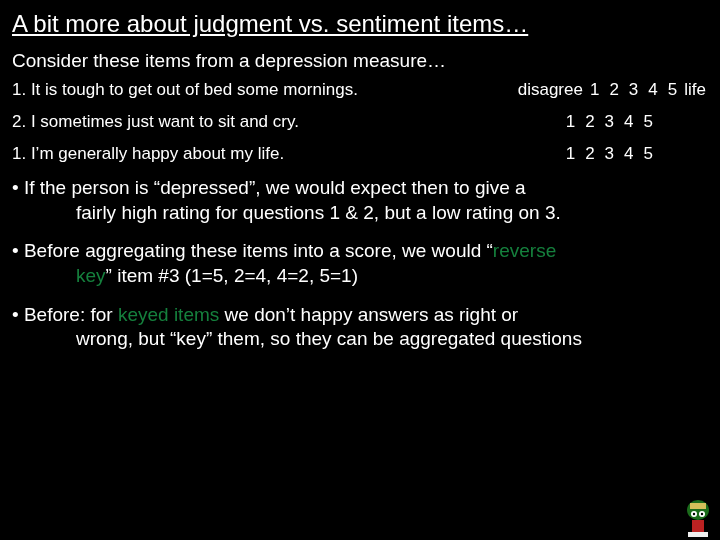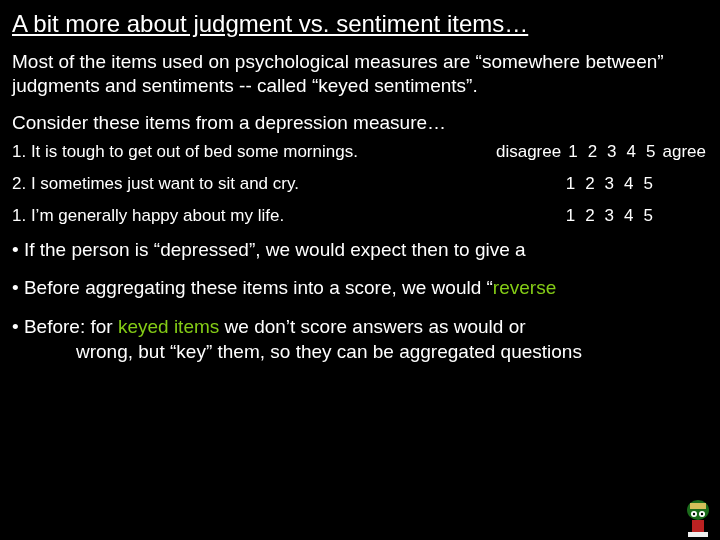--- a/index.html
+++ b/index.html
@@ -8,65 +8,66 @@
   .para{font-size:19px;line-height:1.25;margin:0 0 14px 0}
   .sub{font-size:19px;margin:0 0 8px 0}
   .item-row{display:flex;align-items:flex-start;font-size:17px;margin:0 0 12px 0;white-space:nowrap}
   .item-text{}
   .scale{margin-left:auto;letter-spacing:0px}
   .scale span{margin:0 5px}
   .scale .lbl{margin:13px 2px}
   .bullet{font-size:19px;line-height:1.3;margin:0 0 14px 0;padding-left:0}
   .bullet .body{display:block;padding-left:64px;text-indent:-64px}
   .bullet .body2{display:block;padding-left:64px}
-  .hl{color:#84cc16}
+  .hl{color:#15803d}
   .marvin{position:absolute;right:4px;bottom:2px;width:36px;height:42px}
 </style>
 </head>
 <body>
 
 <div class="slide">
 
   <div class="title">A bit more about judgment vs. sentiment items…</div>
 
-  <div class="para">Most of the items used on psychological measures are “somewhere between” judgments and sentiments -- called “keyed sentiments”.</div>
 
   <div class="sub">Consider these items from a depression measure…</div>
 
   <div class="item-row">
     <span class="item-text">1.  It is tough to get out of bed some mornings.</span>
     <span class="scale">
-      <span class="lbl">disagree</span><span>1</span><span>2</span><span>3</span><span>4</span><span>5</span><span class="lbl">agree</span>
+      <span class="lbl">disagree</span><span>1</span><span>2</span><span>3</span><span>4</span><span>5</span><span class="lbl">life</span>
     </span>
   </div>
 
   <div class="item-row">
     <span class="item-text">2.  I sometimes just want to sit and cry.</span>
     <span class="scale" style="padding-right:50px">
       <span>1</span><span>2</span><span>3</span><span>4</span><span>5</span>
     </span>
   </div>
 
   <div class="item-row">
     <span class="item-text">1.  I’m generally happy about my life.</span>
     <span class="scale" style="padding-right:50px">
       <span>1</span><span>2</span><span>3</span><span>4</span><span>5</span>
     </span>
   </div>
 
   <div class="bullet">
     <span class="body">• If the person is “depressed”, we would expect then to give a</span>
+    <span class="body2">fairly high rating for questions 1 &amp; 2, but a low rating on 3.</span>
   </div>
 
   <div class="bullet">
     <span class="body"><span>• Before aggregating these items into a score, we would “</span><span class="hl">reverse</span></span>
+    <span class="body2"><span class="hl">key</span><span>” item #3 (1=5, 2=4, 4=2, 5=1)</span></span>
   </div>
 
   <div class="bullet">
-    <span class="body"><span>• Before:  for </span><span class="hl">keyed items</span><span> we don’t score answers as would  or</span></span>
+    <span class="body"><span>• Before:  for </span><span class="hl">keyed items</span><span> we don’t happy answers as right  or</span></span>
     <span class="body2">wrong, but “key” them, so they can be aggregated questions</span>
   </div>
 
   <svg class="marvin" viewBox="0 0 36 42">
     <ellipse cx="18" cy="14" rx="11" ry="10" fill="#1b6b1b"></ellipse>
     <rect x="10" y="7" width="16" height="6" fill="#d4c05a"></rect>
     <circle cx="14" cy="18" r="3" fill="#fff"></circle>
     <circle cx="22" cy="18" r="3" fill="#fff"></circle>
     <circle cx="14" cy="18" r="1.2" fill="#000"></circle>
     <circle cx="22" cy="18" r="1.2" fill="#000"></circle>

